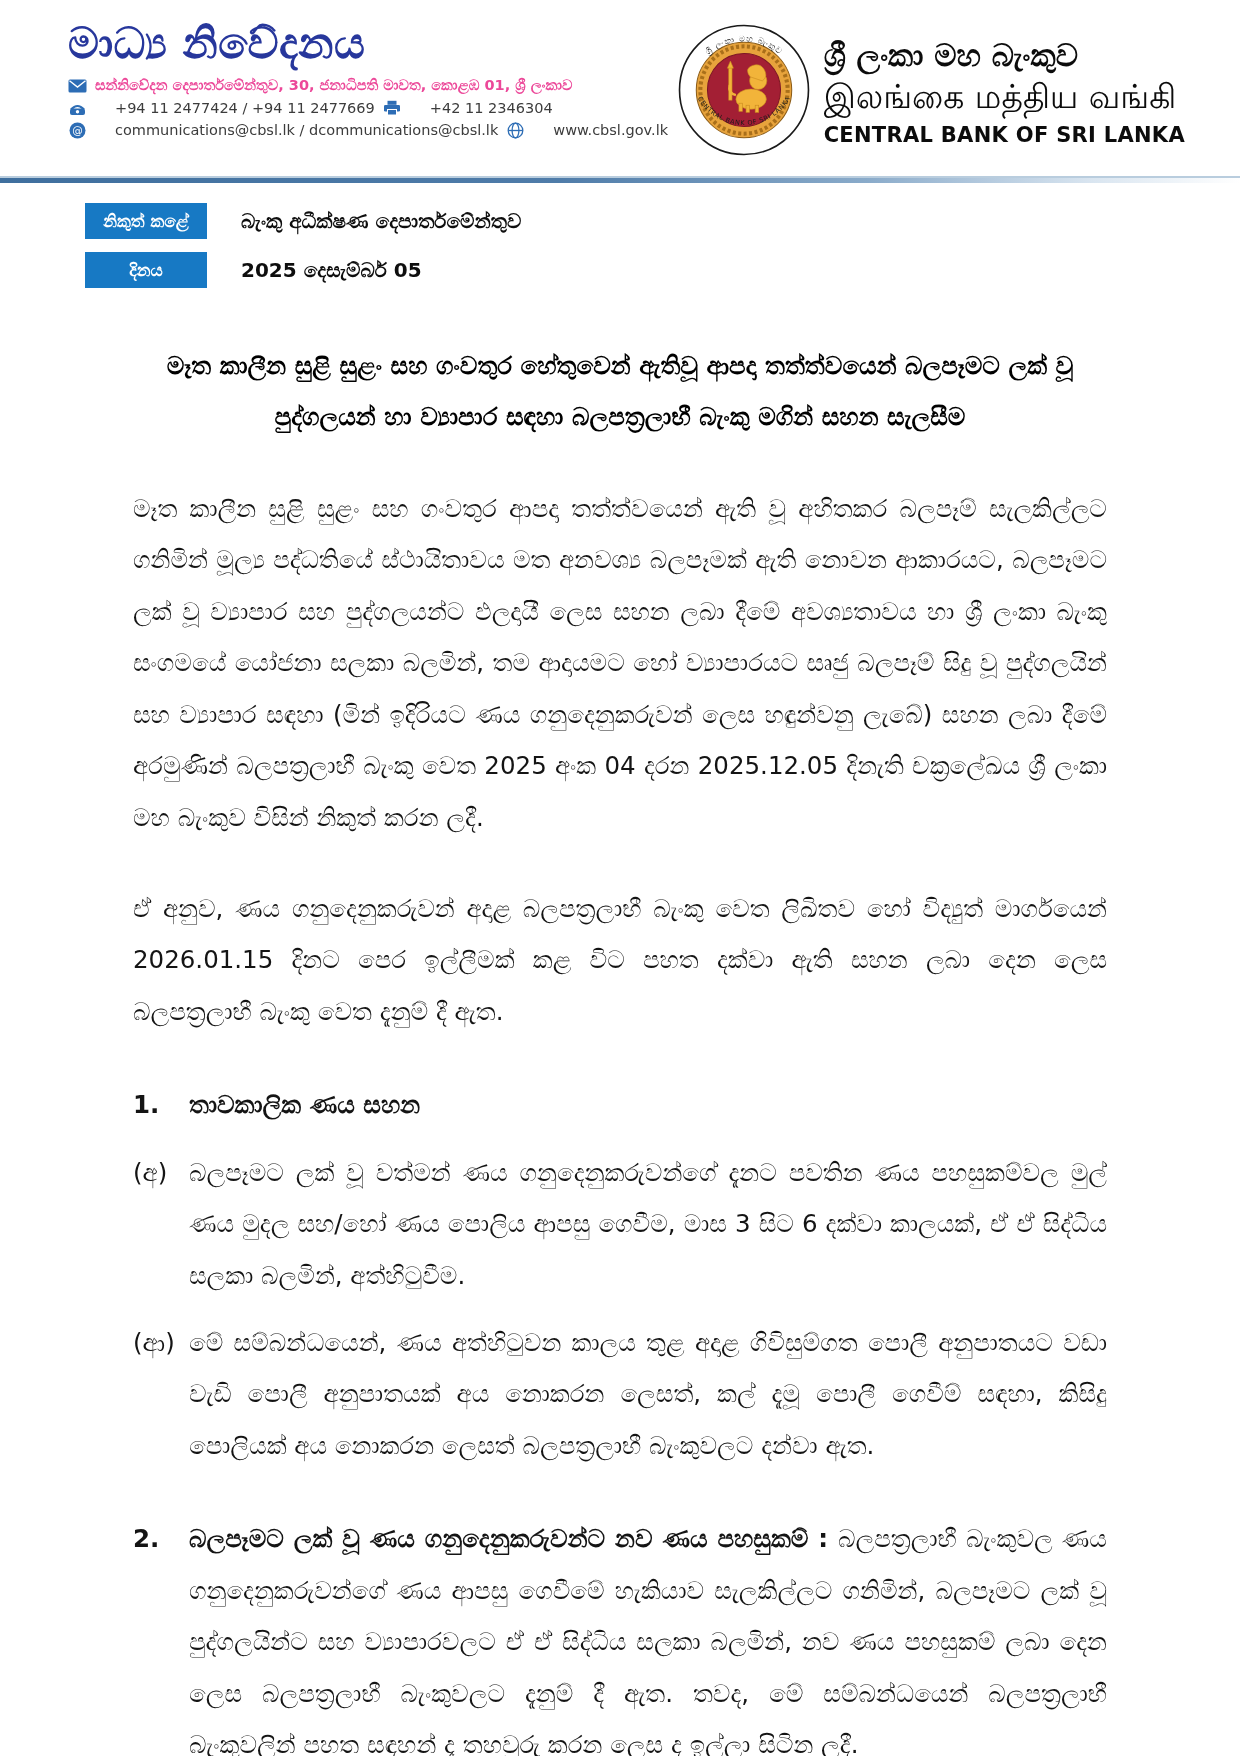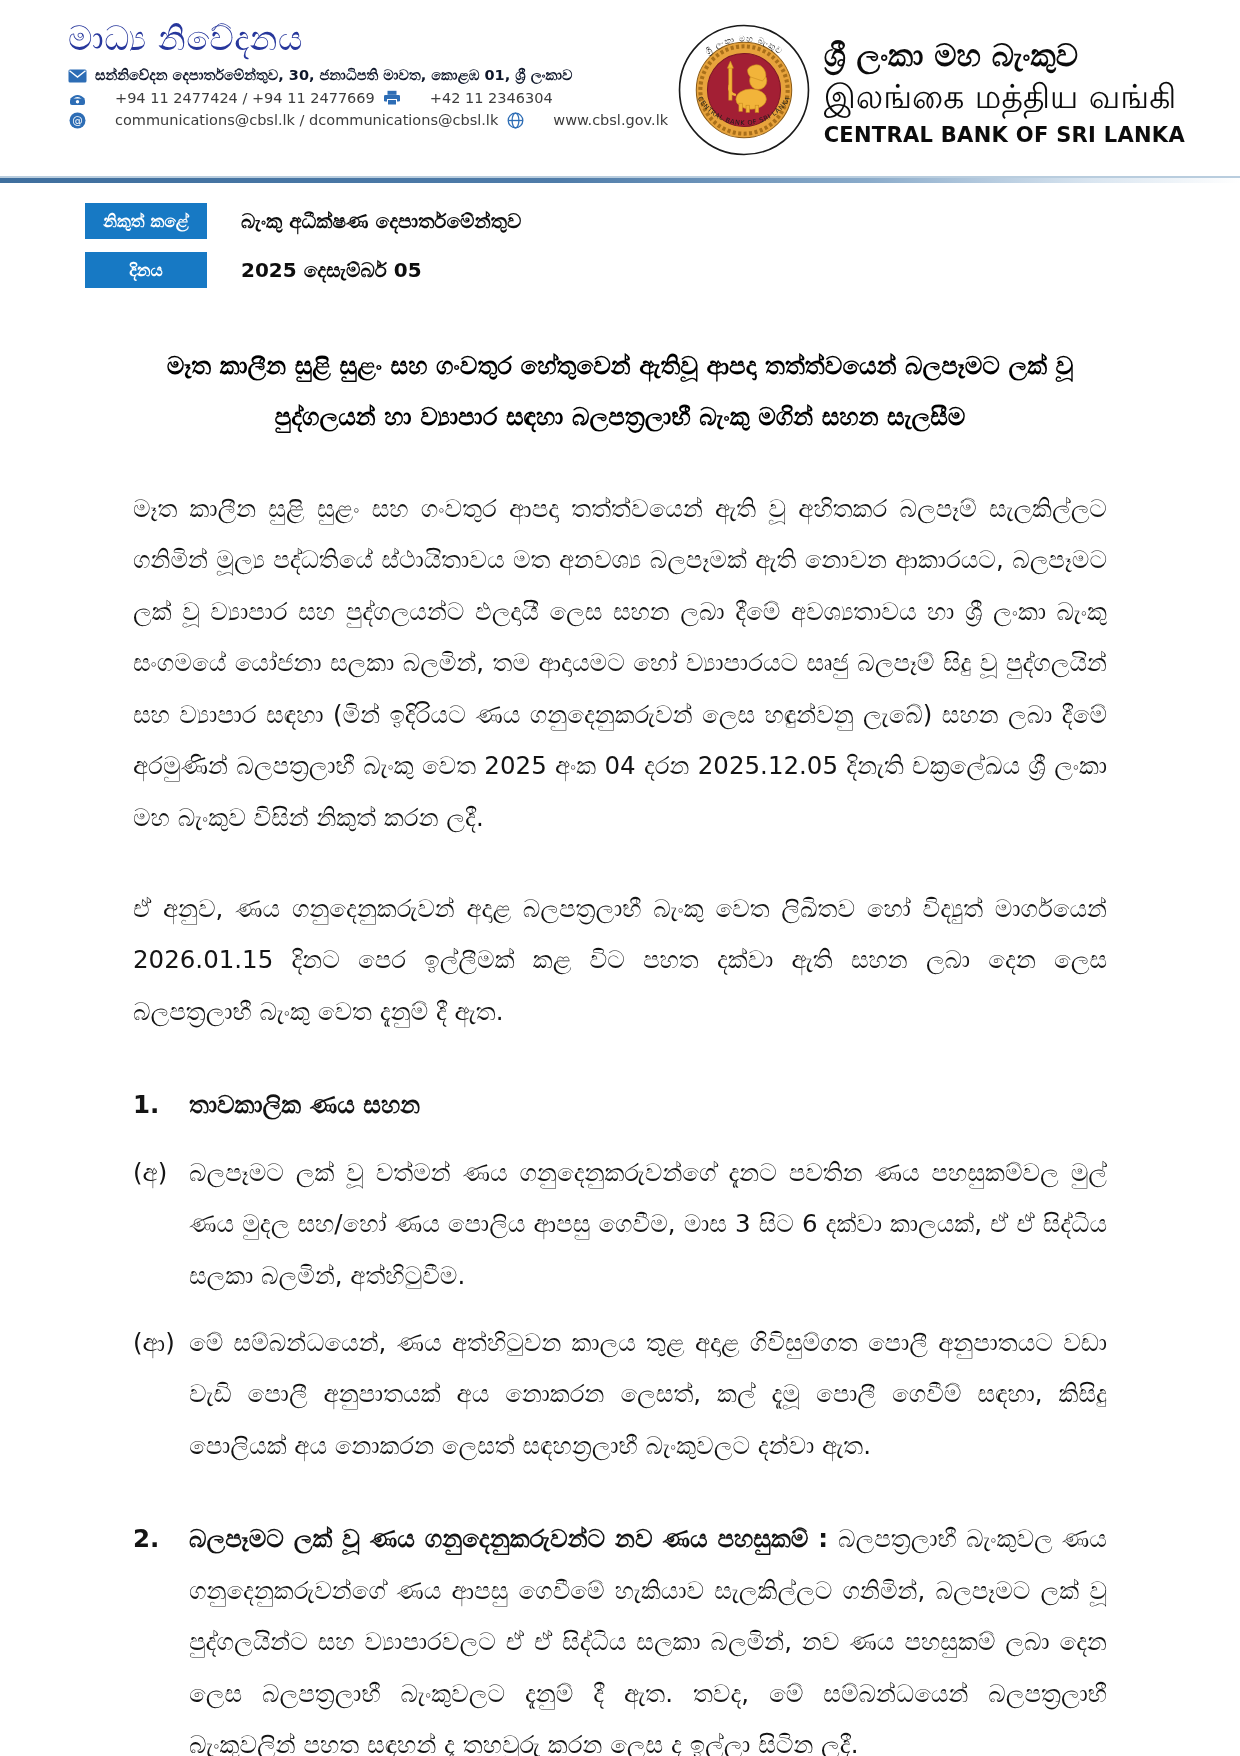--- a/index.html
+++ b/index.html
@@ -5,26 +5,26 @@
   * { margin:0; padding:0; box-sizing:border-box; }
   html,body { background:#ffffff; }
   .page {
     width:1240px; height:1756px; margin:0 auto; background:#fff;
     font-family:"DejaVu Sans", sans-serif; color:#141414;
     position:relative; overflow:hidden;
   }
   
   .header { display:flex; justify-content:space-between; padding:20px 55px 0 68px; }
   .brand-title {
-    font-size:34px; font-weight:normal; color:#27379c; letter-spacing:0.5px; line-height:1.1;
+    font-size:43px; font-weight:bold; color:#27379c; letter-spacing:0.5px; line-height:1.1;
   }
   .contact-list { margin-top:10px; display:flex; flex-direction:column; gap:6px; }
   .contact-row { display:flex; align-items:center; gap:8px; font-size:14.5px; }
   .contact-row .ic { width:19px; height:16px; flex:0 0 auto; display:inline-flex; align-items:center; justify-content:center; }
-  .addr-text { color:#0f172a; font-weight:bold; }
+  .addr-text { color:#ec4899; font-weight:bold; }
   .plain-text { color:#3c3c3c; font-weight:500;margin-left:20px; }
   .header-right { display:flex; align-items:center; gap:14px; margin-top:4px; }
   .bank-names { display:flex; flex-direction:column; gap:3px; }
   .bank-si { font-size:31px; font-weight:bold; color:#0c0c0c; }
   .bank-ta { font-size:33px; color:#0c0c0c; }
   .bank-en { font-size:21px; font-weight:bold; color:#0c0c0c; letter-spacing:0.3px; }
   .divider {
     margin-top:16px; height:7px;
     background:linear-gradient(to right,#3f6f9e 0%,#4f7ca9 45%,#8aabca 70%,#d9e5f0 88%,#ffffff 100%);
     border-top:2px solid #b9cdde;
@@ -185,21 +185,21 @@
       <div class="sec-head">තාවකාලික ණය සහන</div>
     </div>
 
     <div class="list-item">
       <div class="item-marker">(අ)</div>
       <div class="item-body">බලපෑමට ලක් වූ වත්මන් ණය ගනුදෙනුකරුවන්ගේ දැනට පවතින ණය පහසුකම්වල මුල් ණය මුදල සහ/හෝ ණය පොලිය ආපසු ගෙවීම, මාස 3 සිට 6 දක්වා කාලයක්, ඒ ඒ සිද්ධිය සලකා බලමින්, අත්හිටුවීම.</div>
     </div>
 
     <div class="list-item">
       <div class="item-marker">(ආ)</div>
-      <div class="item-body">මේ සම්බන්ධයෙන්, ණය අත්හිටුවන කාලය තුළ අදාළ ගිවිසුම්ගත පොලී අනුපාතයට වඩා වැඩි පොලී අනුපාතයක් අය නොකරන ලෙසත්, කල් දැමූ පොලී ගෙවීම් සඳහා, කිසිදු පොලියක් අය නොකරන ලෙසත් සඳහන්‍රලාභී බැංකුවලට දන්වා ඇත.</div>
+      <div class="item-body">මේ සම්බන්ධයෙන්, ණය අත්හිටුවන කාලය තුළ අදාළ ගිවිසුම්ගත පොලී අනුපාතයට වඩා වැඩි පොලී අනුපාතයක් අය නොකරන ලෙසත්, කල් දැමූ පොලී ගෙවීම් සඳහා, කිසිදු පොලියක් අය නොකරන ලෙසත් බලපත්‍රලාභී බැංකුවලට දන්වා ඇත.</div>
     </div>
 
     <div class="section">
       <div class="sec-num">2.</div>
       <div class="item-body">
         <span class="inline-bold">බලපෑමට ලක් වූ ණය ගනුදෙනුකරුවන්ට නව ණය පහසුකම් : </span><span>බලපත්‍රලාභී බැංකුවල ණය ගනුදෙනුකරුවන්ගේ ණය ආපසු ගෙවීමේ හැකියාව සැලකිල්ලට ගනිමින්, බලපෑමට ලක් වූ පුද්ගලයින්ට සහ ව්‍යාපාරවලට ඒ ඒ සිද්ධිය සලකා බලමින්, නව ණය පහසුකම් ලබා දෙන ලෙස බලපත්‍රලාභී බැංකුවලට දැනුම් දී ඇත. තවද, මේ සම්බන්ධයෙන් බලපත්‍රලාභී බැංකුවලින් පහත සඳහන් දෑ තහවුරු කරන ලෙස ද ඉල්ලා සිටින ලදී.</span>
       </div>
     </div>
 
   </div>

